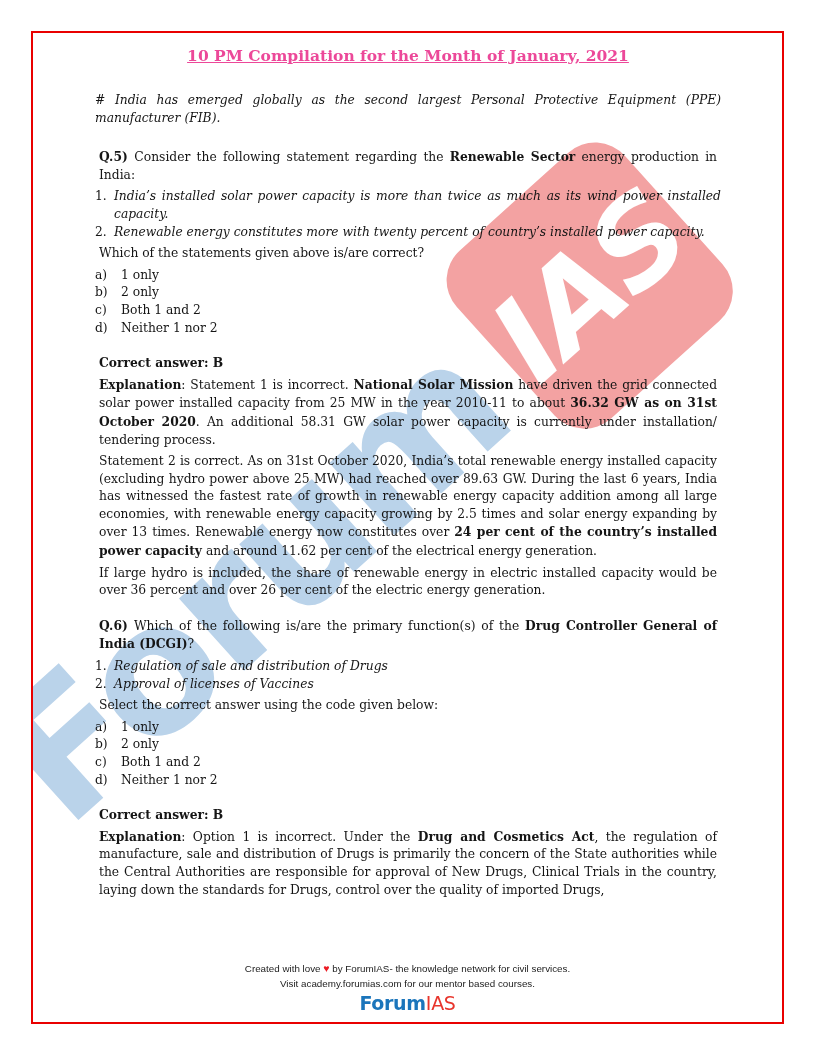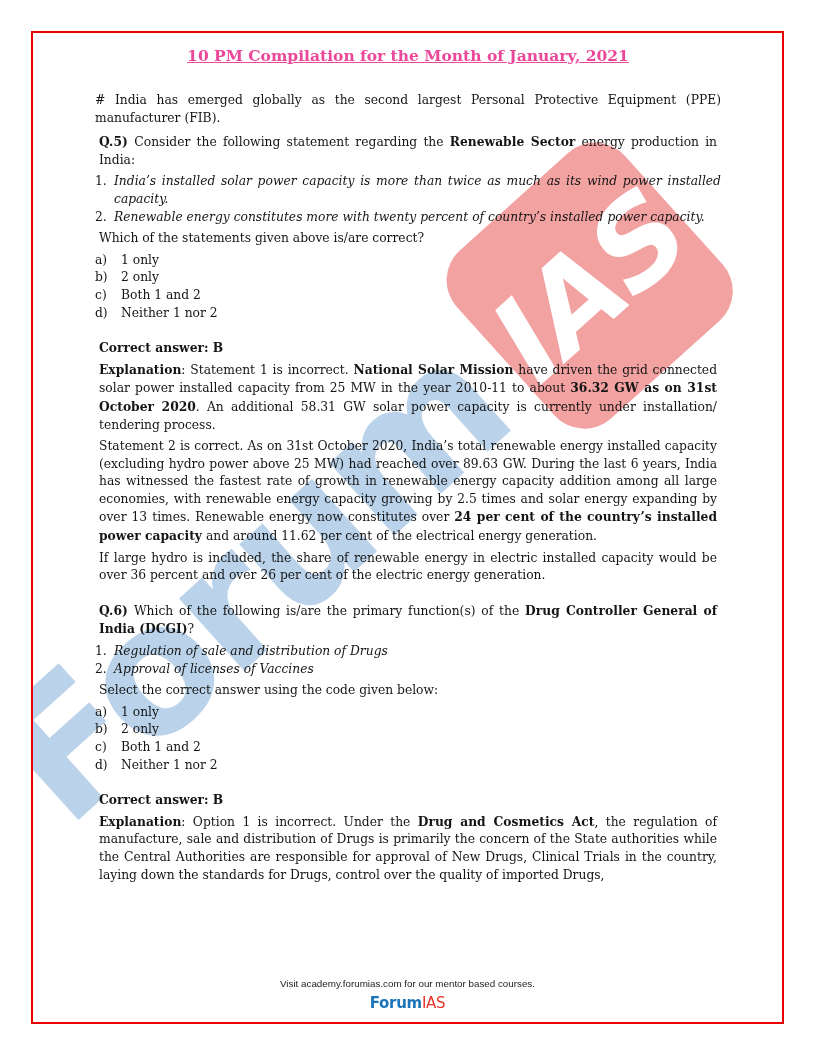--- a/index.html
+++ b/index.html
@@ -70,21 +70,22 @@
   .doc-title {
     margin: 0 0 26px 0;
     text-align: center;
     font-size: 15.5px;
     font-weight: bold;
     color: #ec4899;
     text-decoration: underline;
     line-height: 20px;
   }
   .intro {
-    margin: 0 0 6px 0;
+    margin: 0 0 21px 0;
+    font-style: italic;
     text-align: justify;
   }
   .para { margin: 4px; text-align: justify; }
   .gap-before { margin-top: 17px; }
   .row { display: flex; margin: 0; }
   .stmt-num { flex: 0 0 19px; }
   .stmt-text { flex: 1; text-align: justify; font-style: italic; }
   .opt-label { flex: 0 0 26px; }
   .answer { font-weight: bold; margin-top: 17px; }
   b { font-weight: bold; }
@@ -98,21 +99,21 @@
   }
   .footer-line {
     font-size: 9.8px;
     line-height: 15px;
     color: #1c1c1c;
   }
   .heart { color: #ec1c24; font-size: 10.5px; }
   .footer-logo {
     margin-top: 2px;
     font-family: "DejaVu Sans", sans-serif;
-    font-size: 15px;
+    font-size: 19px;
     letter-spacing: -0.3px;
     line-height: 21px;
   }
   .logo-forum { color: #1b75bb; font-weight: bold; }
   .logo-ias { color: #e8352c; font-weight: normal; }
 </style>
 </head>
 <body>
 
 <div class="page">
@@ -199,20 +200,25 @@
           <span>Neither 1 nor 2</span>
         </div>
 
         <p class="para answer">Correct answer: B</p>
 
         <p class="para"><b>Explanation</b><span>: Option 1 is incorrect. Under the </span><b>Drug and Cosmetics Act</b><span>, the regulation of manufacture, sale and distribution of Drugs is primarily the concern of the State authorities while the Central Authorities are responsible for approval of New Drugs, Clinical Trials in the country, laying down the standards for Drugs, control over the quality of imported Drugs,</span></p>
       </div>
     </div>
 
     <div class="footer">
+      <div class="footer-line">
+        <span>Created with love</span>
+        <span class="heart">♥</span>
+        <span>by ForumIAS- the knowledge network for civil services.</span>
+      </div>
       <div class="footer-line">Visit academy.forumias.com for our mentor based courses.</div>
       <div class="footer-logo">
         <span class="logo-forum">Forum</span><span class="logo-ias">IAS</span>
       </div>
     </div>
 
   </div>
 </div>
 
 </body></html>

